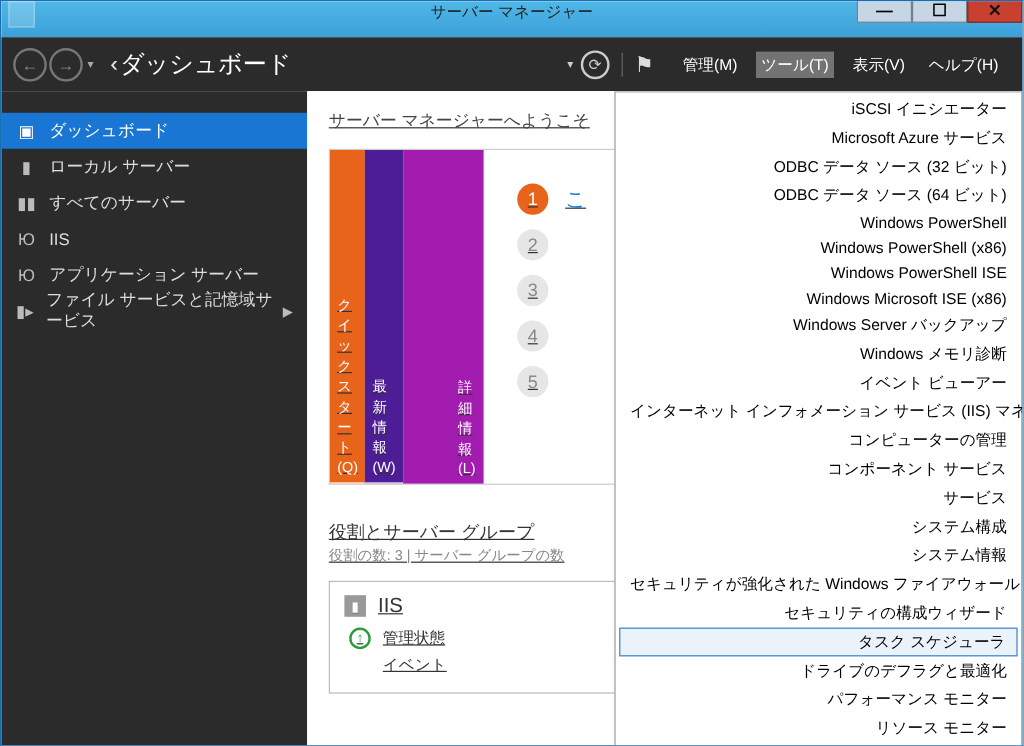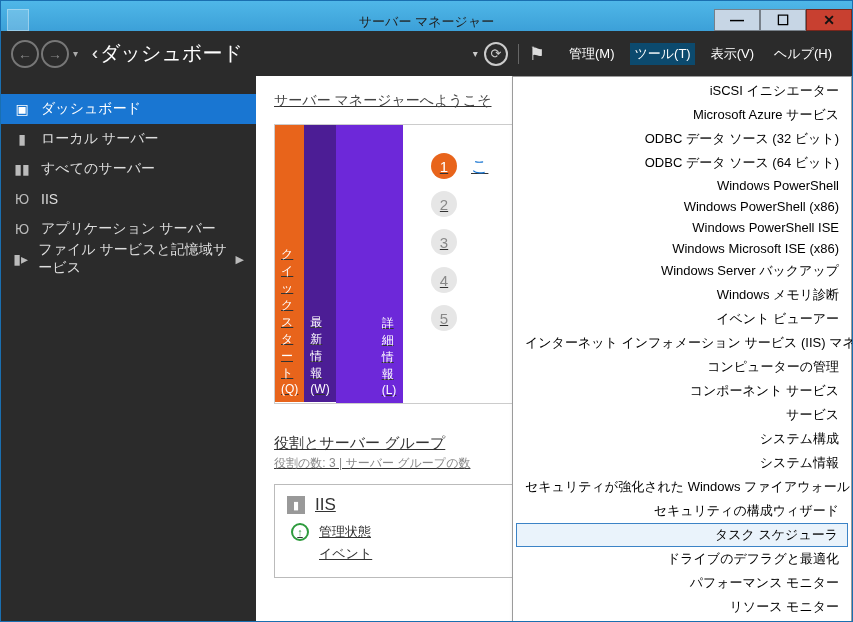--- a/index.html
+++ b/index.html
@@ -1,55 +1,55 @@
 <!DOCTYPE html>
 <html><head>
 <meta charset="utf-8">
 <style>
   * { box-sizing: border-box; margin: 0; padding: 0; font-family: "Meiryo UI", "Yu Gothic UI", "Segoe UI", sans-serif; }
   body { width: 853px; height: 622px; background: #fff; overflow: hidden; border: 1px solid #1a6fb0; }
   
-  .titlebar { height: 30px; background: linear-gradient(#4fb7e8,#3ca0d8); display:flex; align-items:flex-end; position:relative; }
+  .titlebar { height: 30px; background: linear-gradient(#4fb7e8,#3ca0d8); display:flex; align-items:flex-start; position:relative; }
   .title-icon { width:22px; height:22px; margin-left:6px; background:#fff3; border:1px solid #ffffff55; }
   .titlebar-title { position:absolute; left:0; right:0; text-align:center; font-size:13px; color:#222; }
   .win-controls { margin-left:auto; display:flex; }
   .win-btn { width:46px; height:22px; margin-top:-4px; display:flex; align-items:center; justify-content:center; font-size:14px; font-weight:bold; border:1px solid #0006; }
   .win-min { background:#c7d6e5; }
   .win-max { background:#c7d6e5; }
   .win-close { background:#c84030; color:#111; }
   
   .header { height:45px; background:#2b2b2b; color:#fff; display:flex; align-items:center; padding:0 10px; position:relative; }
   .nav-circle { width:28px; height:28px; border:2px solid #777; border-radius:50%; display:flex; align-items:center; justify-content:center; margin-right:2px; color:#888; font-size:14px;}
   .nav-caret { color:#aaa; font-size:10px; margin:0 8px 0 2px;}
   .bc-caret { font-size:18px; color:#ddd; margin:0 6px; letter-spacing:-6px;}
   .page-title { font-size:20px; color:#fff; margin-left:2px;}
   .header-spacer{flex:1;}
   .hdr-caret{color:#ccc; font-size:10px; margin-right:6px;}
   .refresh-circle{width:24px;height:24px;border:2px solid #ccc;border-radius:50%;display:flex;align-items:center;justify-content:center;color:#ccc;font-size:13px;}
   .vdiv{width:1px;height:20px;background:#666;margin:0 10px;}
   .flag-ico{color:#ddd;font-size:18px;margin-right:14px;}
   .menu-item{font-size:13px;color:#fff;margin:0 6px;padding:2px 4px;}
-  .menu-item.active{background:#0c4a6e;}
+  .menu-item.active{background:#737373;}
   
   .main { display:flex; height:calc(622px - 30px - 45px - 2px); }
   .sidebar { width:255px; background:#2b2b2b; color:#ddd; padding-top:18px;}
   .side-item{display:flex;align-items:center;height:30px;padding:0 12px;font-size:14px;cursor:default;}
   .side-item.selected{background:#1976d2;color:#fff;}
   .side-ico{width:18px;text-align:center;margin-right:10px;font-size:14px;color:#bbb;}
   .side-item.selected .side-ico{color:#fff;}
   .side-sub-caret{margin-left:auto;color:#bbb;font-size:11px;}
   
   .content{flex:1;background:#fff;padding:16px 18px 0 18px;color:#333;position:relative;overflow:hidden;text-decoration:underline;}
   .welcome{font-size:14px;color:#444;margin-bottom:14px;}
   .panel{border:1px solid #ccc;width:560px;height:280px;display:flex;}
   .orange-col{width:128px;display:flex;flex-direction:row;}
   .ob{flex:1;color:#fff;font-size:12px;display:flex;align-items:flex-end;padding:6px;}
   .ob1{background:#e8641b;border-bottom:1px solid #fff;}
   .ob2{background:#4c1d95;border-bottom:1px solid #fff;}
-  .ob3{background:#6d28d9;padding-left:46px;}
+  .ob3{background:#a21caf;padding-left:46px;}
   .num-col{flex:1;padding:16px 6px 0 28px;}
   .num-row{display:flex;align-items:center;margin:12px 0;}
   .badge{width:26px;height:26px;border-radius:50%;display:flex;align-items:center;justify-content:center;font-size:15px;color:#888;background:#e6e6e6;}
   .badge.orange{background:#e8641b;color:#fff;}
   .num-text{margin-left:14px;color:#1976d2;font-size:17px;}
   .section2{margin-top:30px;}
   .s2-title{font-size:15px;color:#333;}
   .s2-sub{font-size:12px;color:#888;margin-top:2px;}
   .role-box{border:1px solid #bbb;width:250px;margin-top:12px;padding:10px 12px;}
   .role-title{display:flex;align-items:center;font-size:17px;color:#333;margin-bottom:8px;}

